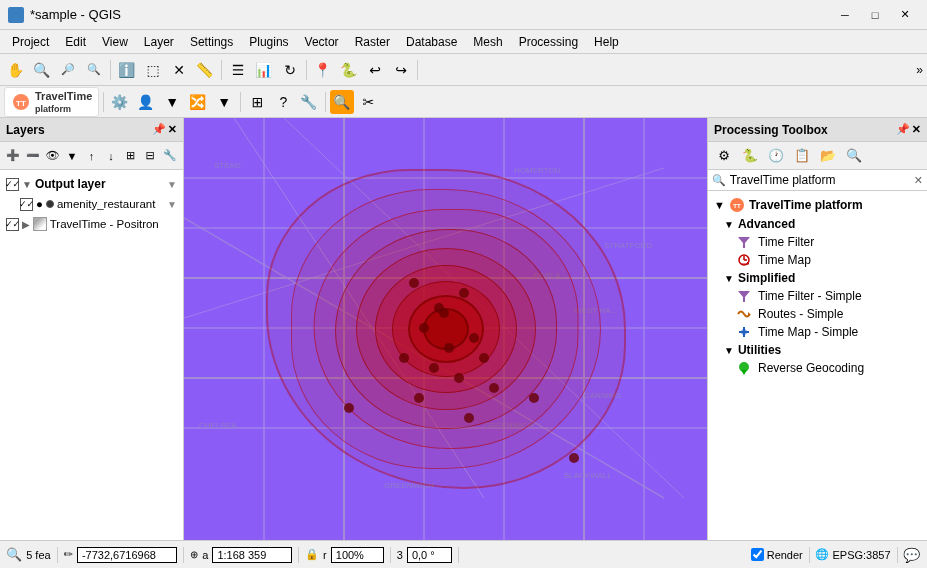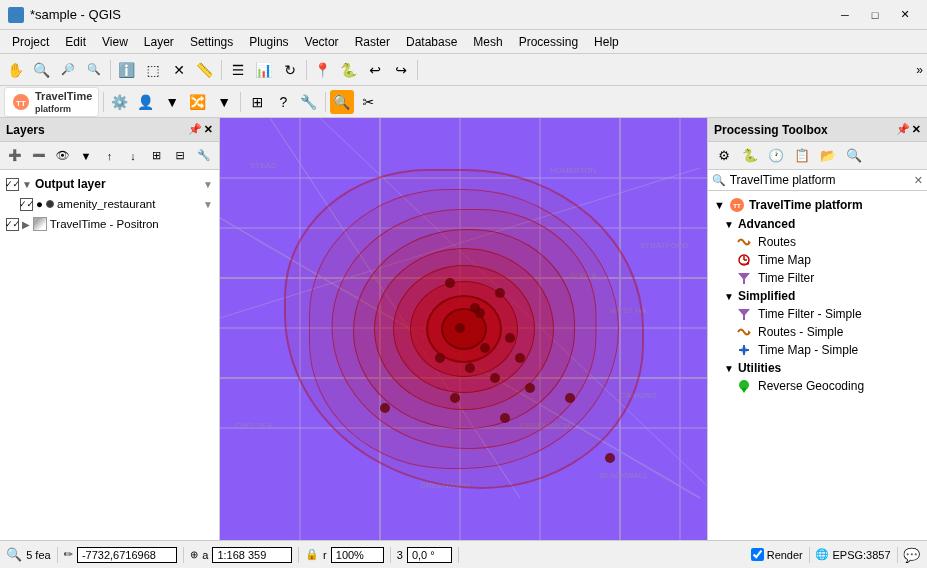--- a/index.html
+++ b/index.html
@@ -33,21 +33,21 @@
     }
     .tb-sep { width: 1px; height: 20px; background: #ccc; margin: 0 2px; }
 
     
     #main {
       display: flex; height: calc(568px - 30px - 24px - 32px - 32px - 28px);
     }
 
     
     #layers-panel {
-      width: 220px; border-right: 1px solid #ccc; background: #f5f5f5; display: flex; flex-direction: column;
+      width: 184px; border-right: 1px solid #ccc; background: #f5f5f5; display: flex; flex-direction: column;
     }
     #layers-header {
       height: 24px; background: #e0e0e0; display: flex; align-items: center; justify-content: space-between;
       padding: 0 6px; font-weight: bold; font-size: 12px; border-bottom: 1px solid #ccc;
     }
     #layers-toolbar {
       height: 28px; background: #f0f0f0; display: flex; align-items: center; padding: 0 4px; gap: 1px;
       border-bottom: 1px solid #ccc;
     }
     #layers-content { flex: 1; padding: 4px 0; background: white; }
@@ -329,40 +329,33 @@
         </svg>
         <span>TravelTime platform</span>
       </div>
 
       <div class="tree-group">
         <span style="font-size:10px">▼</span>
         <span>Advanced</span>
       </div>
       <div class="tree-item">
         <svg width="16" height="14" viewBox="0 0 16 14">
-          <path d="M2,7 Q5,2 8,7 Q11,12 14,7" stroke="#c06000" stroke-width="2" fill="none"></path>
-          <polygon points="14,7 12,5 12,9" fill="#c06000"></polygon>
-        </svg>
-        <span>Routes</span>
+          <polygon points="2,2 14,2 9,8 9,13 7,13 7,8" fill="#8040a0" opacity="0.85"></polygon>
+        </svg>
+        <span>Time Filter</span>
       </div>
       <div class="tree-item">
         <svg width="16" height="14" viewBox="0 0 16 14">
           <circle cx="8" cy="7" r="5" fill="none" stroke="#c00000" stroke-width="1.5"></circle>
           <line x1="8" y1="3" x2="8" y2="7" stroke="#c00000" stroke-width="1.5"></line>
           <line x1="8" y1="7" x2="11" y2="7" stroke="#c00000" stroke-width="1.5"></line>
           <path d="M3,9 L5,11 L13,11 L11,9" fill="none" stroke="#c00000" stroke-width="1"></path>
         </svg>
         <span>Time Map</span>
       </div>
-      <div class="tree-item">
-        <svg width="16" height="14" viewBox="0 0 16 14">
-          <polygon points="2,2 14,2 9,8 9,13 7,13 7,8" fill="#8040a0" opacity="0.85"></polygon>
-        </svg>
-        <span>Time Filter</span>
-      </div>
 
       <div class="tree-group">
         <span style="font-size:10px">▼</span>
         <span>Simplified</span>
       </div>
       <div class="tree-item">
         <svg width="16" height="14" viewBox="0 0 16 14">
           <polygon points="2,2 14,2 9,8 9,13 7,13 7,8" fill="#8040a0" opacity="0.85"></polygon>
         </svg>
         <span>Time Filter - Simple</span>

